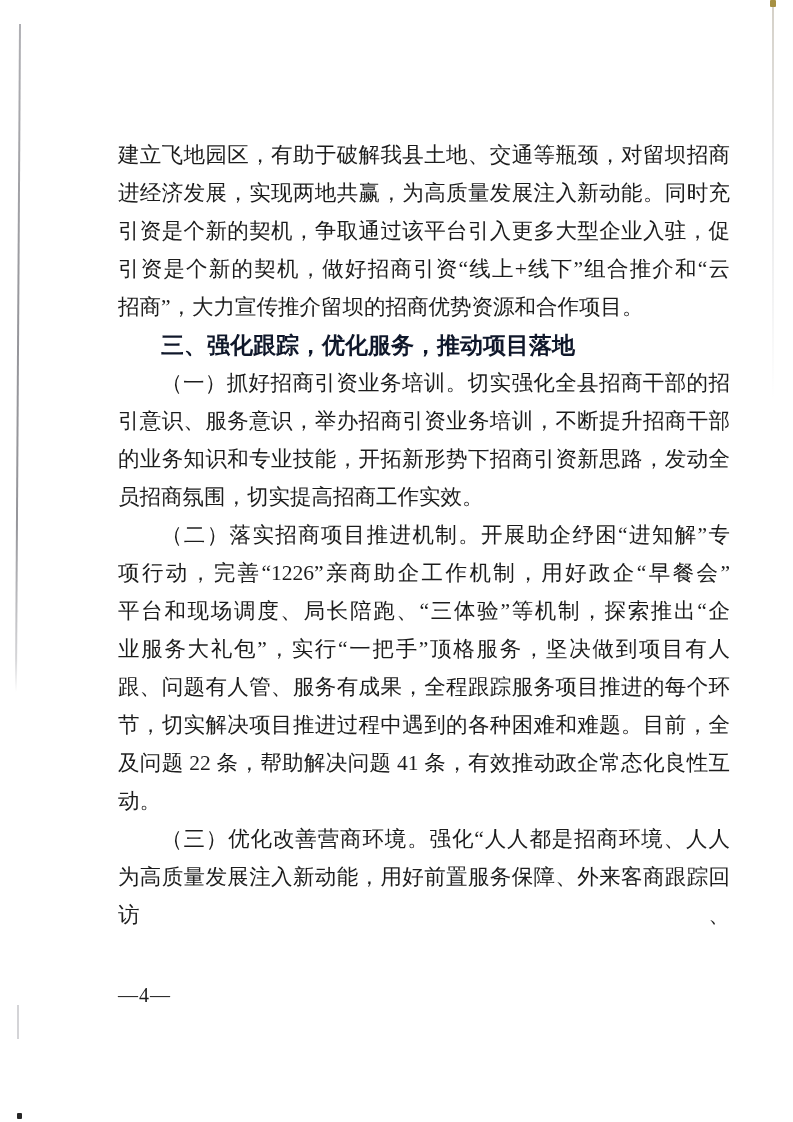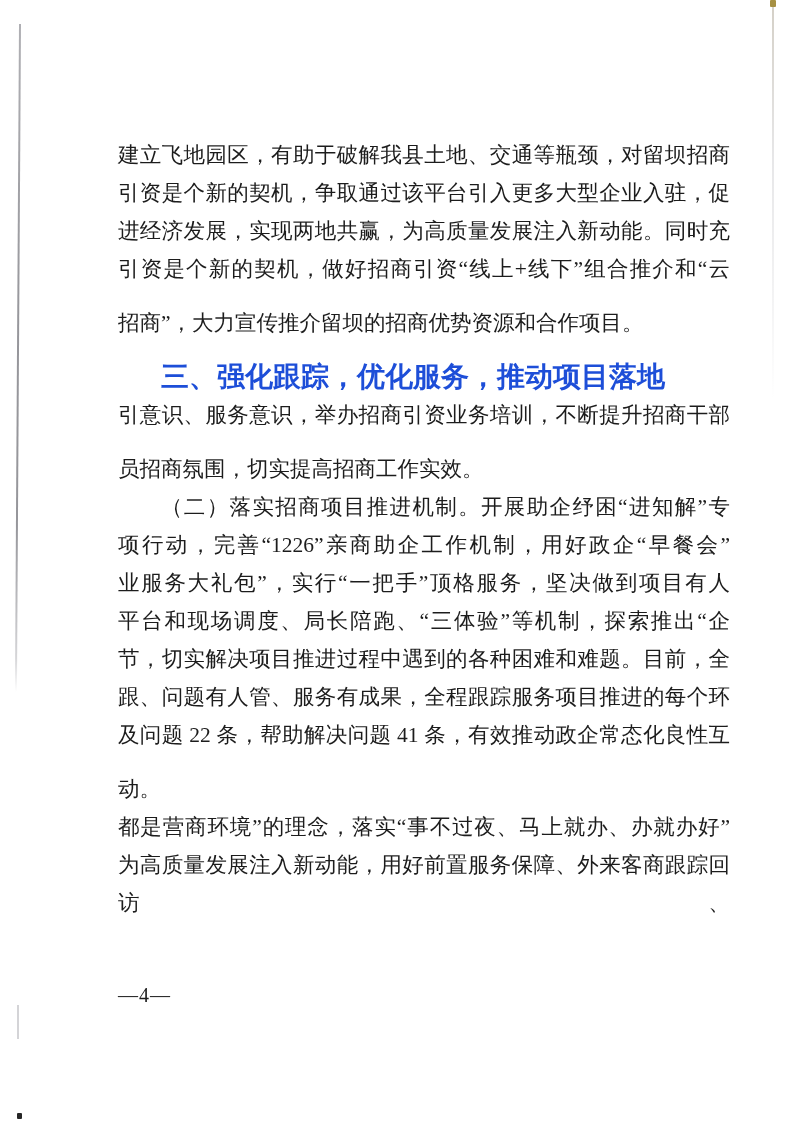--- a/index.html
+++ b/index.html
@@ -23,28 +23,28 @@
   .line {
     margin: 0;
     padding: 0;
     height: 38px;
     line-height: 38px;
     font-size: 21.5px;
     color: #1c1c1c;
     text-align: justify;
     text-align-last: justify;
   }
-  .line.end { text-align-last: left; margin-top: 16px; }
+  .line.end { text-align-last: left; }
   .line.indent { padding-left: 43px; }
 
   .line.heading {
     font-family: "Liberation Sans", "DejaVu Sans", sans-serif;
     font-weight: bold;
-    font-size: 28px;
-    color: #1d4ed8;
+    font-size: 23px;
+    color: #0f172a;
     text-align: center;
     text-align-last: left;
   }
 
   .footer {
     position: absolute;
     left: 118px;
     top: 982px;
     height: 26px;
     line-height: 26px;
@@ -115,38 +115,40 @@
 <div class="page">
 
   <div class="scan-line-left"></div>
   <div class="scan-line-left-tail"></div>
   <div class="scan-line-right"></div>
   <div class="scan-mark-topright"></div>
   <div class="scan-mark-bottomleft"></div>
 
   <div class="text-block">
     <p class="line">建立飞地园区，有助于破解我县土地、交通等瓶颈，对留坝招商</p>
+    <p class="line">进经济发展，实现两地共赢，为高质量发展注入新动能。同时充</p>
     <p class="line">引资是个新的契机，争取通过该平台引入更多大型企业入驻，促</p>
-    <p class="line">进经济发展，实现两地共赢，为高质量发展注入新动能。同时充</p>
     <p class="line">引资是个新的契机，做好招商引资“线上+线下”组合推介和“云</p>
     <p class="line end">招商”，大力宣传推介留坝的招商优势资源和合作项目。</p>
 
     <p class="line heading indent end">三、强化跟踪，优化服务，推动项目落地</p>
 
+    <p class="line indent">（一）抓好招商引资业务培训。切实强化全县招商干部的招</p>
     <p class="line">引意识、服务意识，举办招商引资业务培训，不断提升招商干部</p>
+    <p class="line">的业务知识和专业技能，开拓新形势下招商引资新思路，发动全</p>
     <p class="line end">员招商氛围，切实提高招商工作实效。</p>
 
     <p class="line indent">（二）落实招商项目推进机制。开展助企纾困“进知解”专</p>
     <p class="line">项行动，完善“1226”亲商助企工作机制，用好政企“早餐会”</p>
+    <p class="line">平台和现场调度、局长陪跑、“三体验”等机制，探索推出“企</p>
     <p class="line">业服务大礼包”，实行“一把手”顶格服务，坚决做到项目有人</p>
-    <p class="line">平台和现场调度、局长陪跑、“三体验”等机制，探索推出“企</p>
+    <p class="line">跟、问题有人管、服务有成果，全程跟踪服务项目推进的每个环</p>
     <p class="line">节，切实解决项目推进过程中遇到的各种困难和难题。目前，全</p>
-    <p class="line">跟、问题有人管、服务有成果，全程跟踪服务项目推进的每个环</p>
     <p class="line">及问题 22 条，帮助解决问题 41 条，有效推动政企常态化良性互</p>
     <p class="line end">动。</p>
 
-    <p class="line">都是营商环境”的理念，落实“事不过夜、马上就办、办就办好”</p>
+    <p class="line indent">（三）优化改善营商环境。强化“人人都是招商环境、人人</p>
     <p class="line">为高质量发展注入新动能，用好前置服务保障、外来客商跟踪回访、</p>
   </div>
 
   <div class="footer">—4—</div>
 
 </div>
 
 </body></html>

